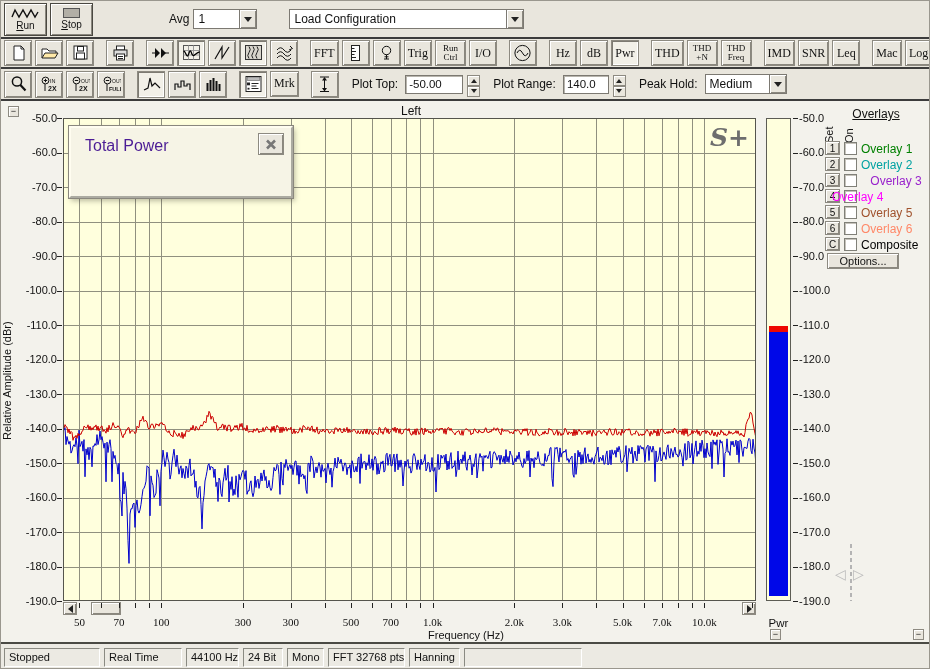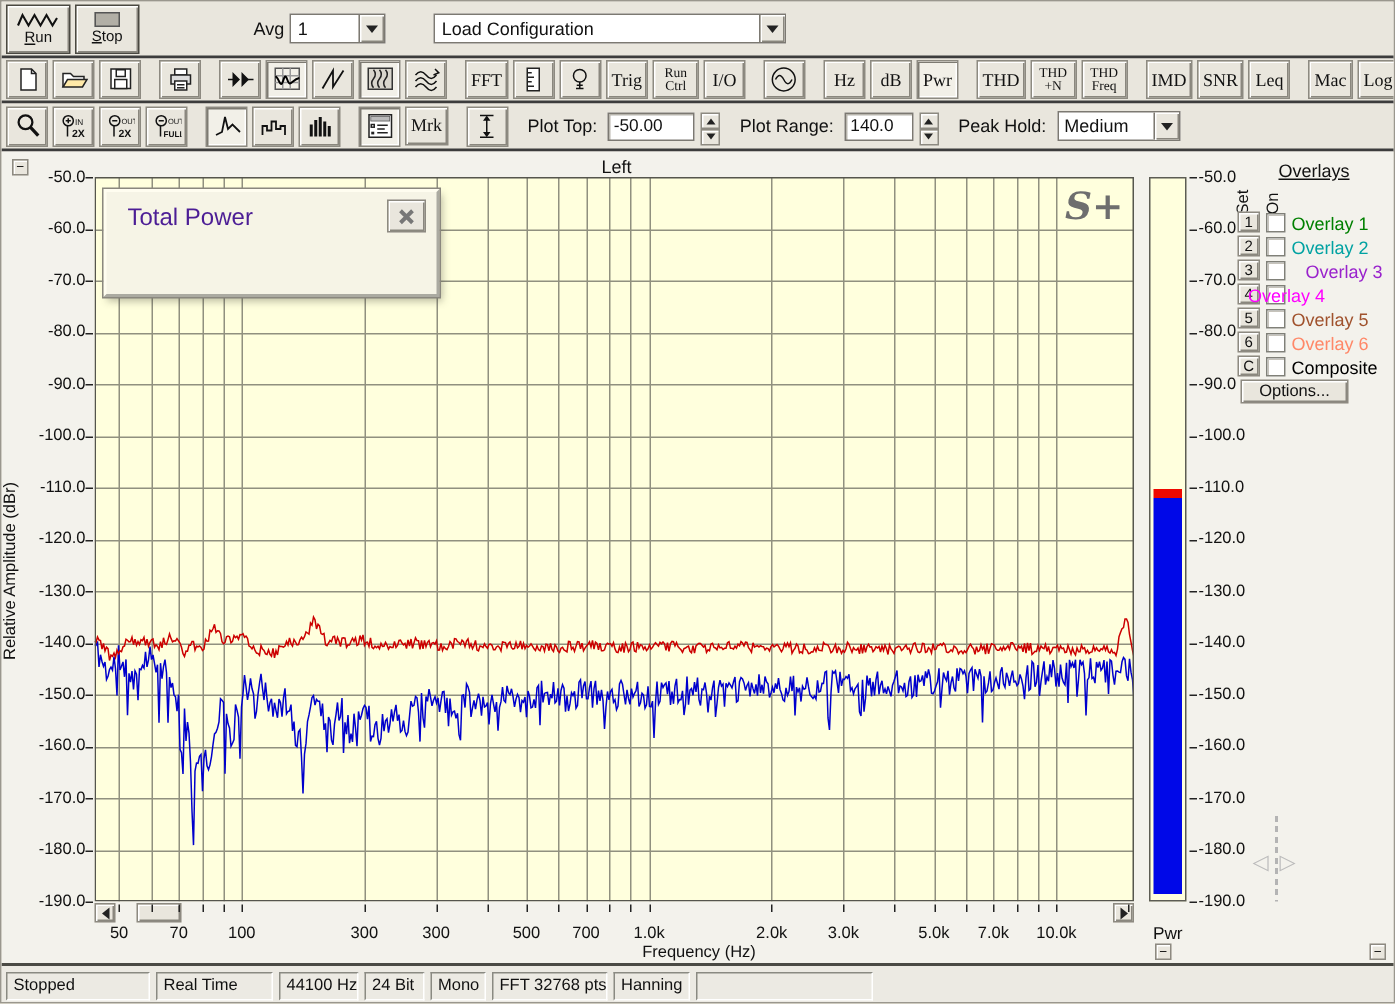--- a/index.html
+++ b/index.html
@@ -40,21 +40,21 @@
   
   #workarea{position:absolute;left:0;top:100px;width:930px;height:541px;background:#f3f2ec;}
   .minbox{position:absolute;width:11px;height:11px;background:#e9e6dd;border:1px solid #8d8a81;box-shadow:inset 1px 1px 0 #fff;font-size:9px;line-height:8px;text-align:center;color:#111;}
   #plot-title{position:absolute;left:330px;top:3px;width:160px;text-align:center;font-size:12px;color:#111;}
   #plot-svg-holder{position:absolute;left:62px;top:17px;width:693px;height:483px;}
   #plot-logo{position:absolute;left:690px;top:22px;width:58px;text-align:right;font-family:"DejaVu Serif",serif;font-style:italic;font-weight:bold;font-size:25px;color:#6e6e6e;}
   #ylabel{position:absolute;left:0px;top:130px;height:300px;width:15px;writing-mode:vertical-rl;transform:rotate(180deg);font-size:11px;color:#111;text-align:center;}
   .ytick-label{position:absolute;width:44px;text-align:right;font-size:11px;color:#111;}
   .tickh{position:absolute;width:5px;height:1px;background:#222;}
   .tickv{position:absolute;width:1px;height:5px;background:#222;}
-  .xtick-label{position:absolute;width:40px;text-align:center;font-size:11px;color:#111;top:515px;}
+  .xtick-label{position:absolute;width:40px;text-align:center;font-size:11px;color:#111;top:515px;font-family:Liberation Serif, serif;}
   #xaxis-title{position:absolute;left:265px;top:528px;width:400px;text-align:center;font-size:11px;color:#111;}
 
   
   .sbarrow{position:absolute;width:14px;height:13px;}
   .thumb{position:absolute;left:90px;top:501px;width:30px;height:13px;background:#e9e6dd;border:1px solid #8d8a81;box-shadow:inset 1px 1px 0 #fff, inset -1px -1px 0 #8a877e;}
   .tri-l{width:0;height:0;border:4px solid transparent;border-right:5px solid #222;margin-right:4px;}
   .tri-r{width:0;height:0;border:4px solid transparent;border-left:5px solid #222;margin-left:4px;}
 
   
   #meter{position:absolute;left:765px;top:17px;width:25px;height:483px;background:#ffffdd;border:1px solid #5c5c54;overflow:hidden;}

